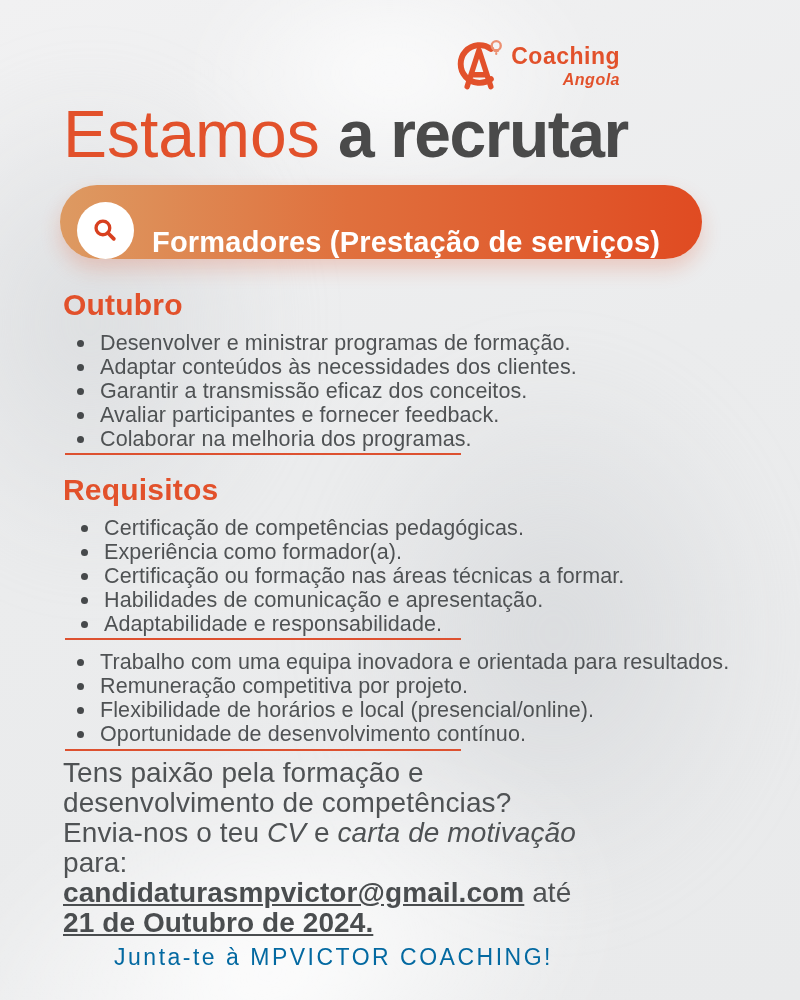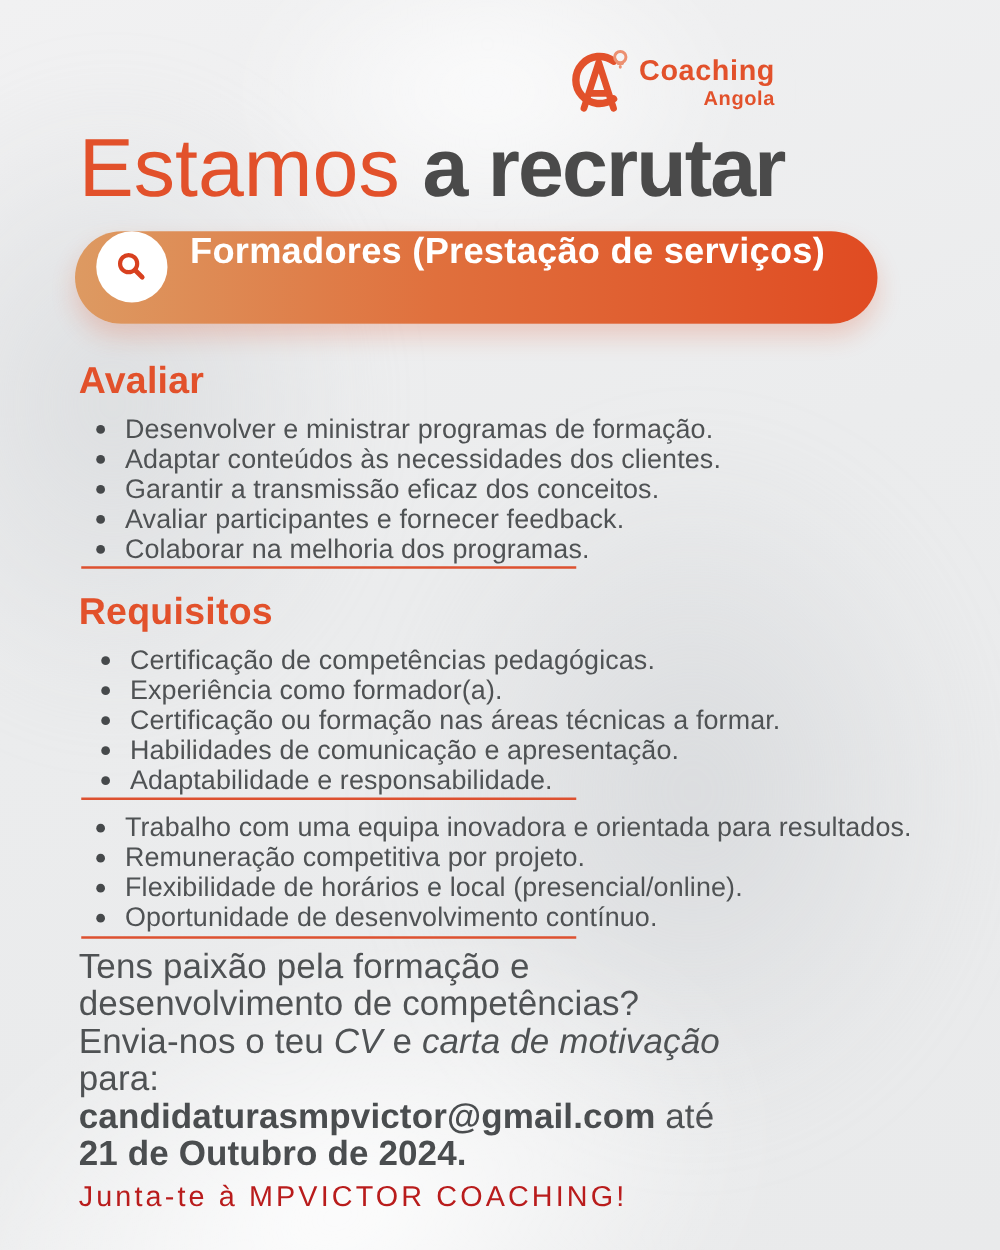--- a/index.html
+++ b/index.html
@@ -27,36 +27,36 @@
     background: radial-gradient(closest-side, rgba(255,255,255,0.8), rgba(255,255,255,0));
     filter: blur(26px); }
 
   .page { position: relative; width: 644px; height: 1000px; margin-top: 23px; }
 
   
   .logo { position: absolute; top: 13px; right: 24px; display: flex; align-items: flex-start; gap: 5px; }
   .logo-mark { width: 54px; height: 56px; flex: 0 0 auto; }
   .logo-text { display: flex; flex-direction: column; align-items: flex-end; padding-top: 9px; }
   .logo-brand { font-size: 23px; font-weight: bold; color: #e2512b; letter-spacing: 0.5px; line-height: 1; }
-  .logo-region { font-size: 16px; font-weight: bold; color: #e2512b; letter-spacing: 0.5px; line-height: 1; margin-top: 4px; }
+  .logo-region { font-size: 16px; font-weight: bold; color: #e2512b; letter-spacing: 0.5px; line-height: 1; margin-top: 4px; font-style: italic; }
 
   
   .content { position: absolute; left: 63px; right: 40px; top: 0; }
 
   .headline { margin: 78px 0 0 0; font-size: 66px; line-height: 1; white-space: nowrap; }
   .headline .light { color: #e2512b; font-weight: normal; letter-spacing: 0px; }
   .headline .heavy { color: #4a4a4a; font-weight: bold; letter-spacing: -1.5px; }
 
   
   .pill {
     margin: 18px 0 0 -3px;
     width: 642px; height: 74px;
     border-radius: 40px;
     background: linear-gradient(90deg, #dd9a62 0%, #e0703d 45%, #e04b22 100%);
-    display: flex; align-items: flex-start;
+    display: flex; align-items: flex-end;
     padding-left: 17px;
     box-shadow: 0 10px 20px rgba(224, 75, 34, 0.22);
   }
   .pill-circle {
     width: 57px; height: 57px; border-radius: 50%;
     background: #ffffff;
     display: flex; align-items: center; justify-content: center;
     flex: 0 0 auto;
   }
   .pill-label { color: #ffffff; font-size: 29px; font-weight: bold; margin-left: 18px; letter-spacing: 0.2px; white-space: nowrap; }
@@ -84,23 +84,23 @@
   }
   ul.bullets.indented li { padding-left: 41px; }
   ul.bullets.indented li::before { left: 18px; }
 
   .divider { width: 396px; height: 2px; background: #dd5130; border: none; margin: 2px 0 0 2px; }
   .divider.gap { margin-top: 3px; }
 
   
   .apply-text { margin: 7px 0 0 0; font-size: 28px; line-height: 30px; color: #4f5254; letter-spacing: 0.1px; }
   .apply-text .em { font-style: italic; }
-  .apply-text .strong { font-weight: bold; color: #4a4d4f; }
+  .apply-text .strong { font-weight: bold; color: #4a4d4f; text-decoration: underline; }
 
-  .footer-line { margin-top: 6px; text-align: left; font-size: 23px; color: #b91c1c; letter-spacing: 2.5px; }
+  .footer-line { margin-top: 6px; text-align: center; font-size: 23px; color: #0369a1; letter-spacing: 2.5px; }
 </style>
 </head>
 <body>
 
 <div class="page">
 
   <div class="bg-blob blob-a"></div>
   <div class="bg-blob blob-b"></div>
   <div class="bg-blob blob-c"></div>
   <div class="bg-blob blob-d"></div>
@@ -129,21 +129,21 @@
     <div class="pill">
       <span class="pill-circle">
         <svg width="27" height="27" viewBox="0 0 26 26" fill="none" xmlns="http://www.w3.org/2000/svg">
           <circle cx="10.5" cy="10.5" r="6.6" stroke="#D8401F" stroke-width="3.2" fill="none"></circle>
           <path d="M15.4 15.4 L21 21" stroke="#D8401F" stroke-width="3.6" stroke-linecap="round"></path>
         </svg>
       </span>
       <span class="pill-label">Formadores (Prestação de serviços)</span>
     </div>
 
-    <h2 class="sec-heading first">Avaliar</h2>
+    <h2 class="sec-heading first">Outubro</h2>
     <ul class="bullets">
       <li>Desenvolver e ministrar programas de formação.</li>
       <li>Adaptar conteúdos às necessidades dos clientes.</li>
       <li>Garantir a transmissão eficaz dos conceitos.</li>
       <li>Avaliar participantes e fornecer feedback.</li>
       <li>Colaborar na melhoria dos programas.</li>
     </ul>
     <hr class="divider">
 
     <h2 class="sec-heading">Requisitos</h2>

